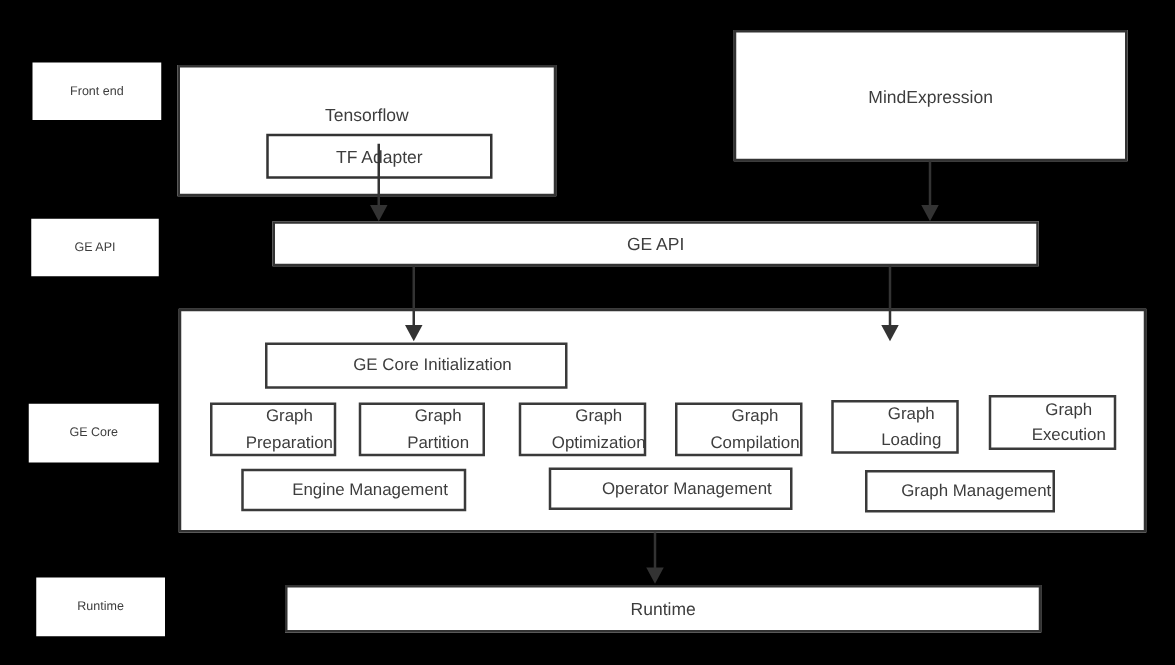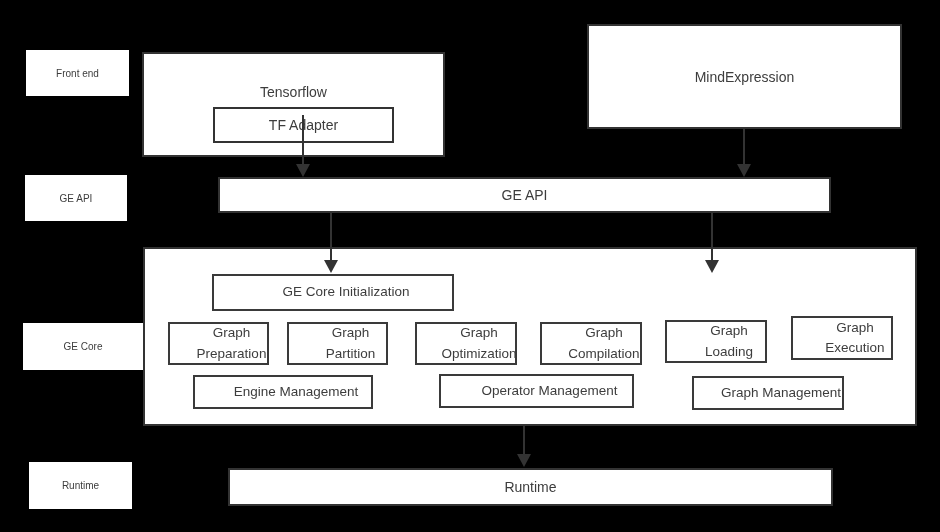--- a/index.html
+++ b/index.html
@@ -16,21 +16,21 @@
   .rowlabel {
     position: absolute;
     background: #fff;
     display: flex;
     align-items: center;
     justify-content: center;
     font-size: 10px;
   }
   #lbl-frontend { left: 26px;  top: 50px;  width: 103px; height: 46px; }
   #lbl-geapi    { left: 25px;  top: 175px; width: 102px; height: 46px; }
-  #lbl-gecore   { left: 23px;  top: 323px; width: 120px; height: 47px; text-align: center; }
+  #lbl-gecore   { left: 23px;  top: 323px; width: 104px; height: 47px; text-align: center; }
   #lbl-runtime  { left: 29px;  top: 462px; width: 103px; height: 47px; }
 
   
   .box {
     position: absolute;
     background: #fff;
     border: 2px solid #333;
     box-sizing: border-box;
   }
   .center {

